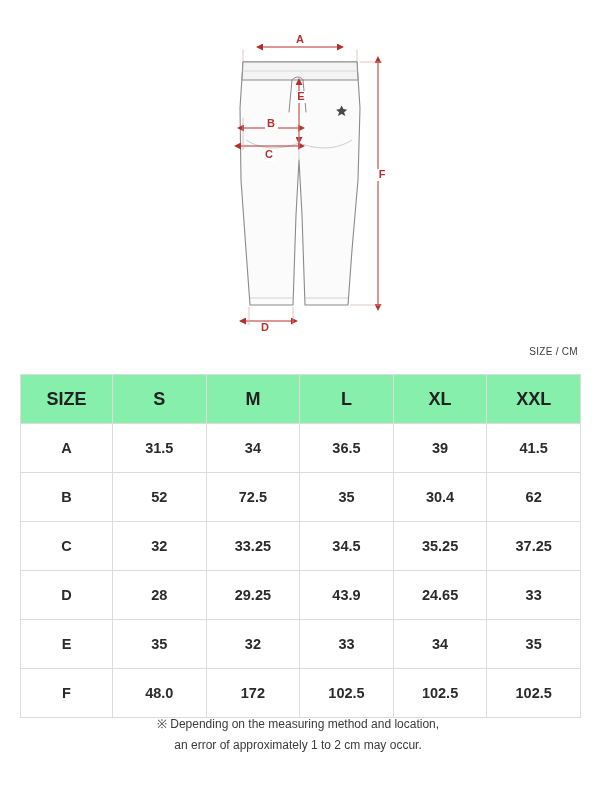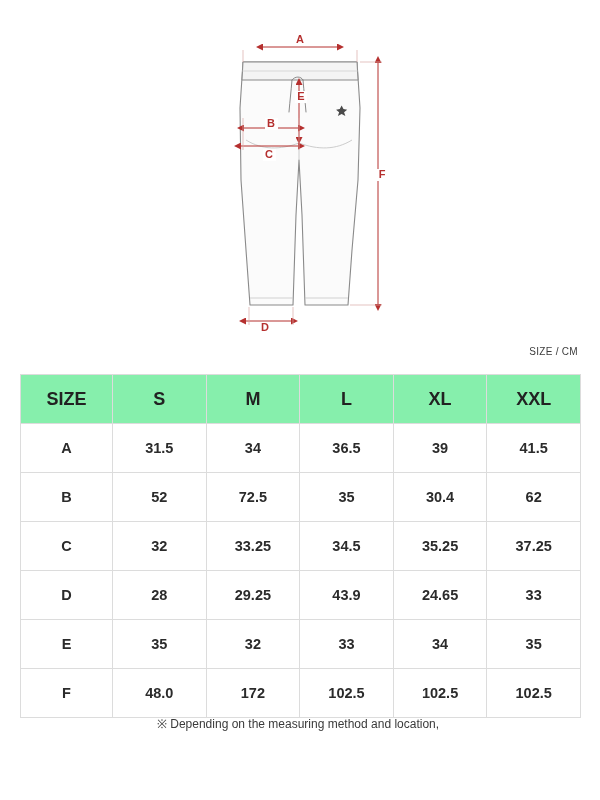--- a/index.html
+++ b/index.html
@@ -276,15 +276,16 @@
           <td>102.5</td>
           <td>102.5</td>
           <td>102.5</td>
         </tr>
       </tbody>
     </table>
   </div>
 
   <div class="footnote">
     <span class="line">※ Depending on the measuring method and location,</span>
+    <span class="line">an error of approximately 1 to 2 cm may occur.</span>
   </div>
 
 </div>
 
 </body></html>

